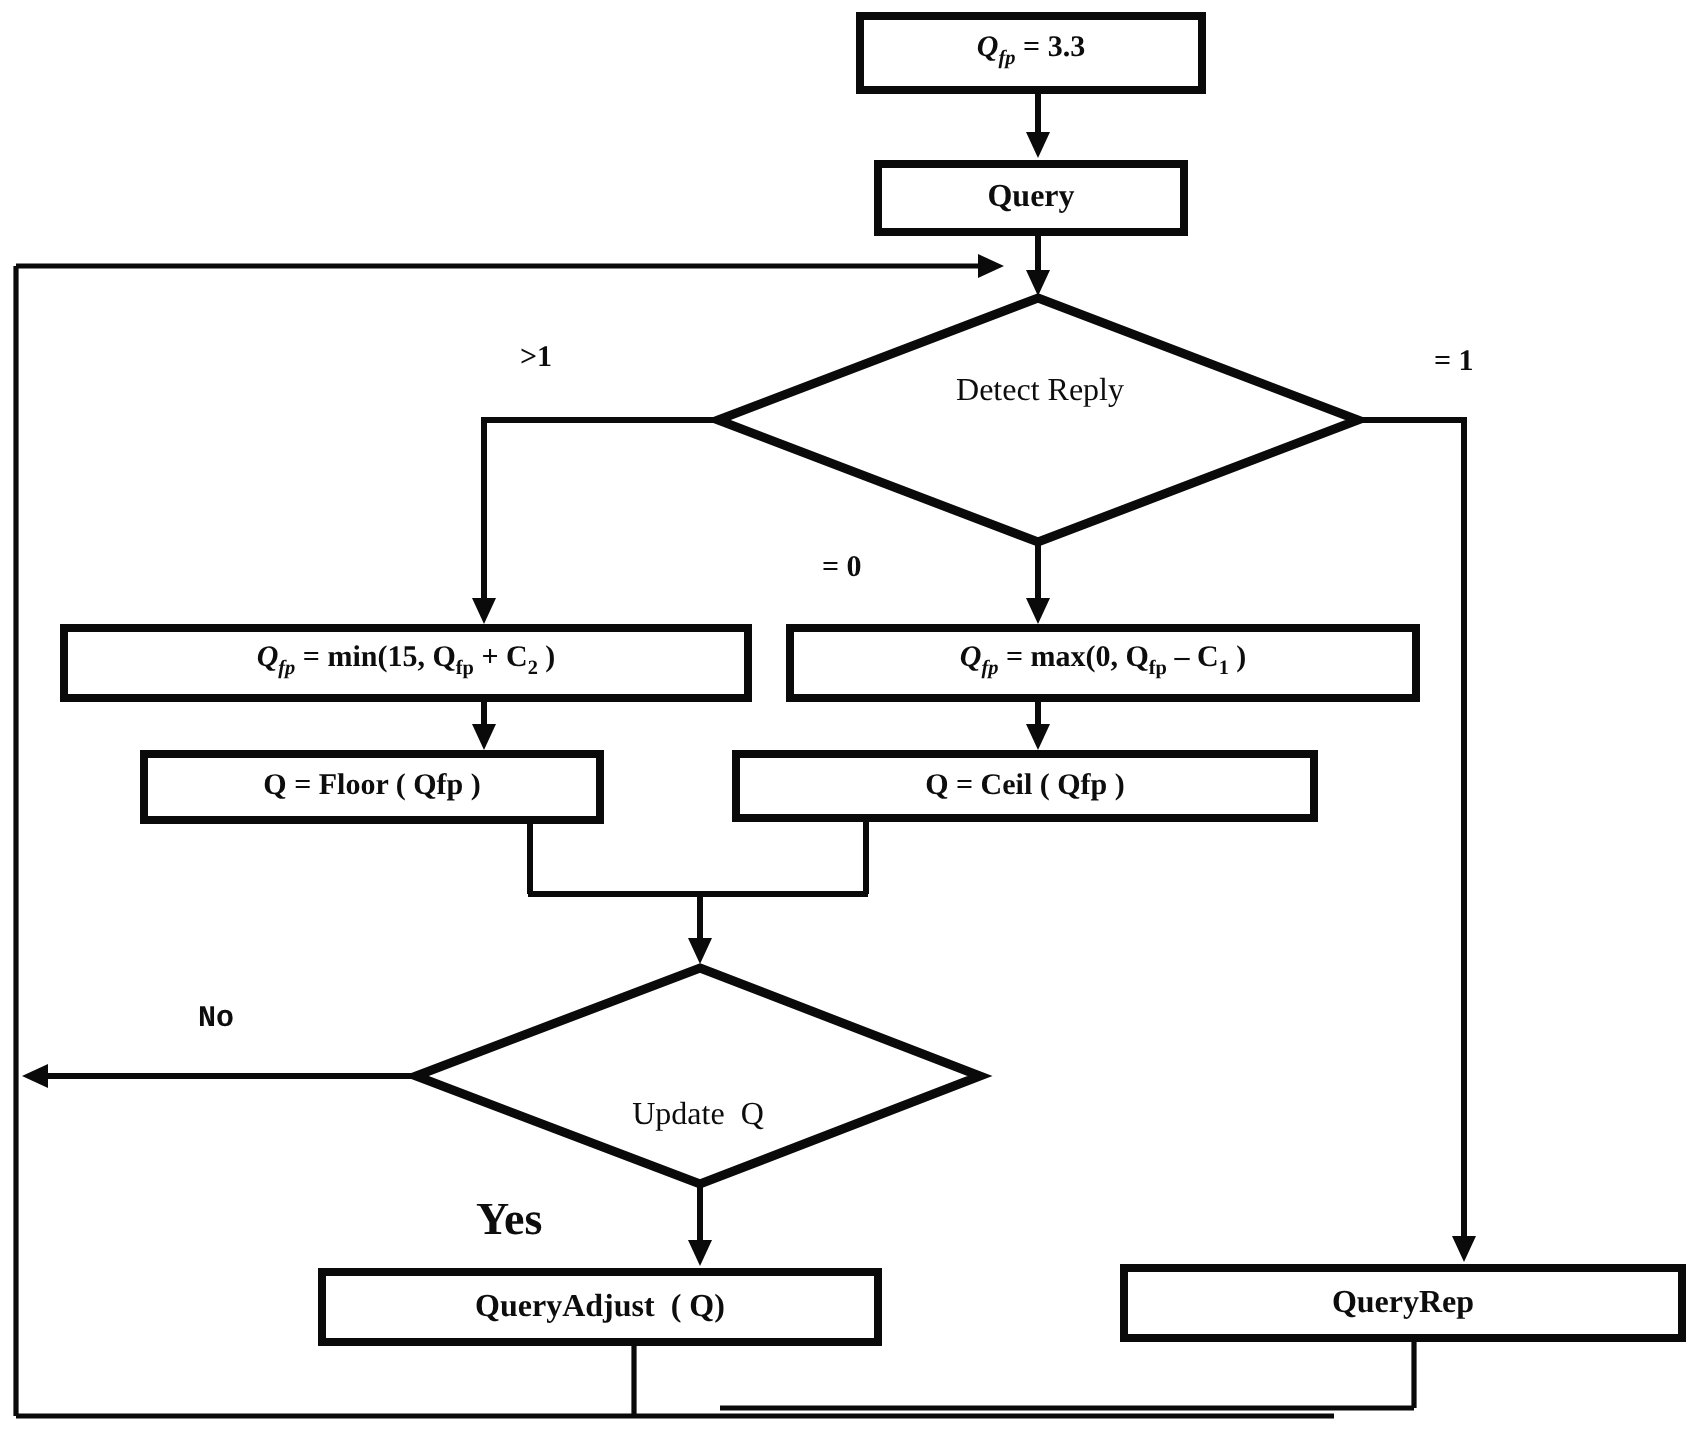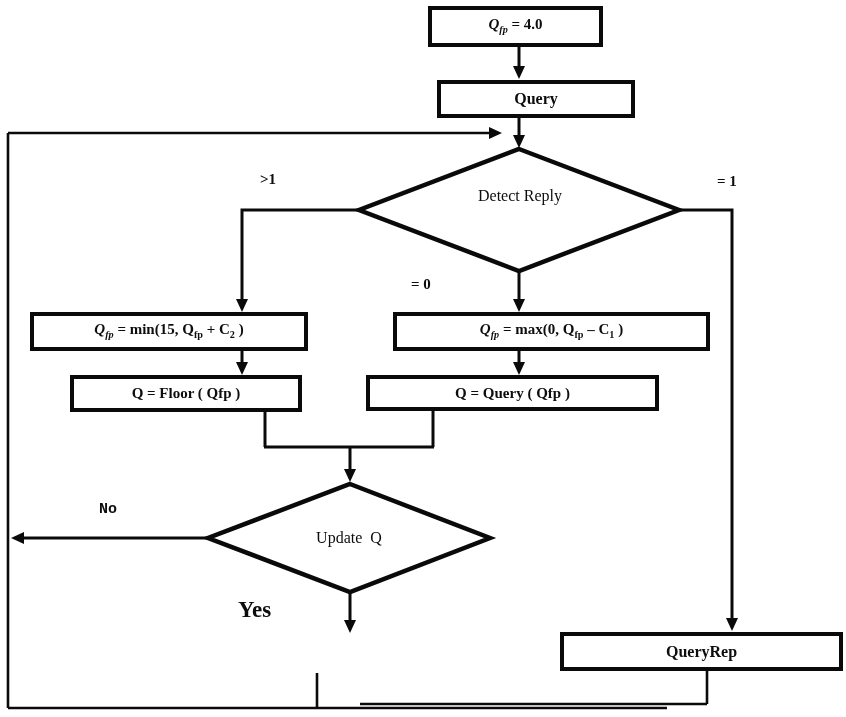--- a/index.html
+++ b/index.html
@@ -110,50 +110,53 @@
       <polygon points="236,362 248,362 242,375"></polygon>
       <polygon points="513,362 525,362 519,375"></polygon>
       <polygon points="344,469 356,469 350,482"></polygon>
       <polygon points="24,532 24,544 11,538"></polygon>
       <polygon points="344,620 356,620 350,633"></polygon>
       <polygon points="726,618 738,618 732,631"></polygon>
     </g>
   </svg>
 
   <div class="node" style="left:428px;top:6px;width:175px;height:41px;font-size:15px;">
-    <span><span class="it">Q</span><span class="it sub">fp</span><span> = 4.0</span></span>
+    <span><span class="it">Q</span><span class="it sub">fp</span><span> = 3.3</span></span>
   </div>
 
-  <div class="node" style="left:437px;top:80px;width:198px;height:38px;">
+  <div class="node" style="left:437px;top:80px;width:157px;height:38px;">
     <span>Query</span>
   </div>
 
-  <div class="node" style="left:30px;top:312px;width:278px;height:39px;font-size:15px;">
+  <div class="node" style="left:30px;top:312px;width:346px;height:39px;font-size:15px;">
     <span><span class="it">Q</span><span class="it sub">fp</span><span> = min(15, Q</span><span class="sub">fp</span><span> + C</span><span class="sub">2</span><span> )</span></span>
   </div>
 
   <div class="node" style="left:366px;top:312px;width:317px;height:39px;font-size:15px;margin-left:27px;">
     <span><span class="it">Q</span><span class="it sub">fp</span><span> = max(0, Q</span><span class="sub">fp</span><span> – C</span><span class="sub">1</span><span> )</span></span>
   </div>
 
   <div class="node" style="left:70px;top:375px;width:232px;height:37px;font-size:15px;">
     <span>Q = Floor ( Qfp )</span>
   </div>
 
   <div class="node" style="left:366px;top:375px;width:293px;height:36px;font-size:15px;">
-    <span>Q = Query ( Qfp )</span>
+    <span>Q = Ceil ( Qfp )</span>
   </div>
 
+  <div class="node" style="left:159px;top:634px;width:282px;height:39px;">
+    <span>QueryAdjust  ( Q)</span>
+  </div>
 
   <div class="node" style="left:560px;top:632px;width:283px;height:39px;">
     <span>QueryRep</span>
   </div>
 
   <div class="dlabel" style="left:430px;top:188px;width:180px;">Detect Reply</div>
-  <div class="dlabel" style="left:269px;top:530px;width:160px;text-align:center;">Update  Q</div>
+  <div class="dlabel" style="left:269px;top:550px;width:160px;text-align:center;">Update  Q</div>
 
   <div class="lbl" style="left:260px;top:172px;">&gt;1</div>
   <div class="lbl" style="left:717px;top:174px;">= 1</div>
   <div class="lbl" style="left:411px;top:277px;">= 0</div>
   <div class="lbl" style="left:99px;top:502px;font-family:Liberation Mono, monospace;">No</div>
   <div class="lbl big" style="left:238px;top:598px;">Yes</div>
 
 </div>
 
 </body></html>

